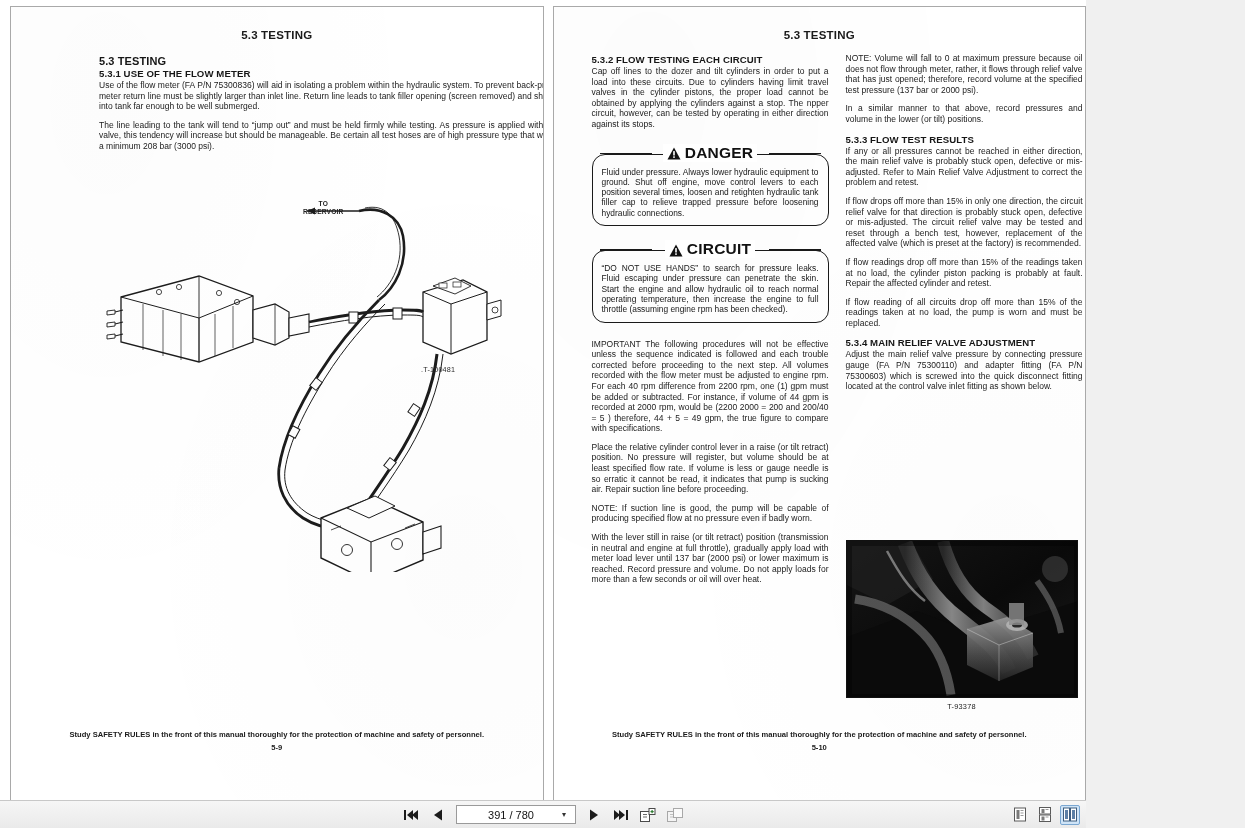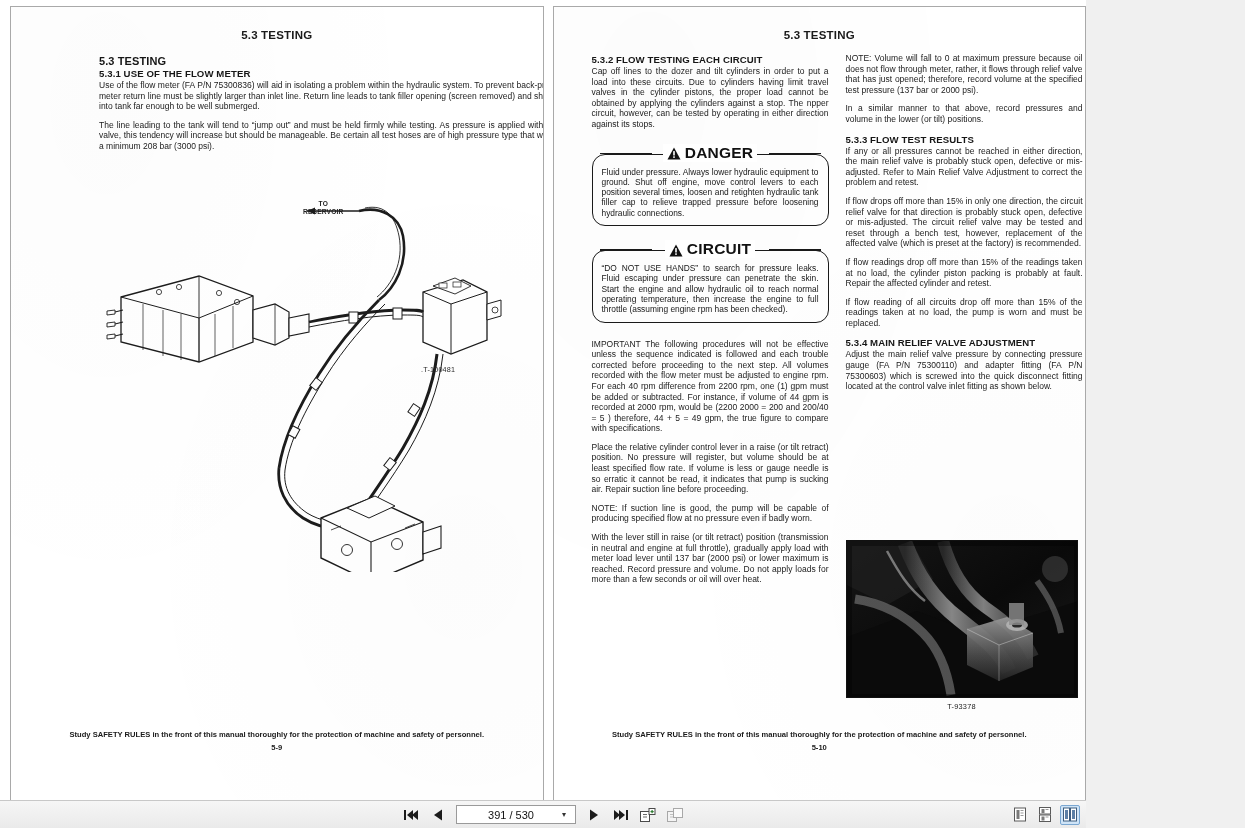--- a/index.html
+++ b/index.html
@@ -449,21 +449,21 @@
         </svg>
       </button>
 
       <button class="tb-btn" title="Previous page">
         <svg width="10" height="12" viewBox="0 0 10 12">
           <polygon points="9,0.5 9,11.5 1,6" fill="#1b1b1b"></polygon>
         </svg>
       </button>
 
       <div class="page-field">
-        <span class="val">391 / 530</span>
+        <span class="val">391 / 780</span>
         <span class="caret">▾</span>
       </div>
 
       <button class="tb-btn" title="Next page">
         <svg width="10" height="12" viewBox="0 0 10 12">
           <polygon points="1,0.5 1,11.5 9,6" fill="#1b1b1b"></polygon>
         </svg>
       </button>
 
       <button class="tb-btn" title="Last page">

